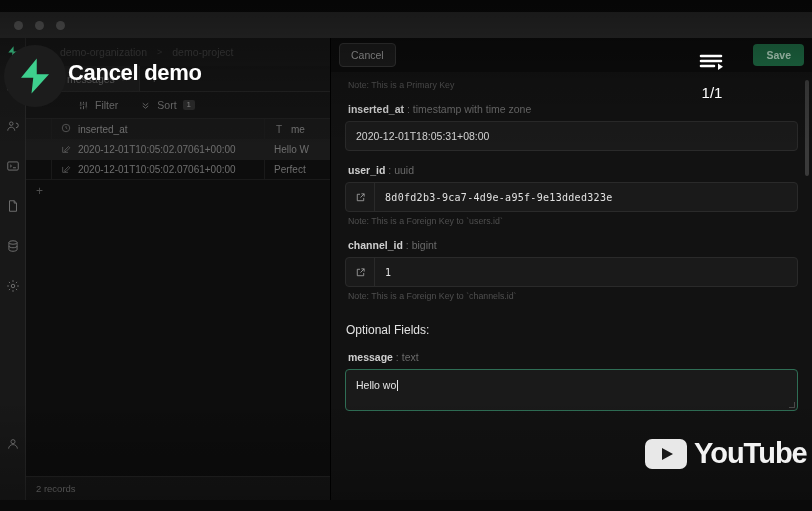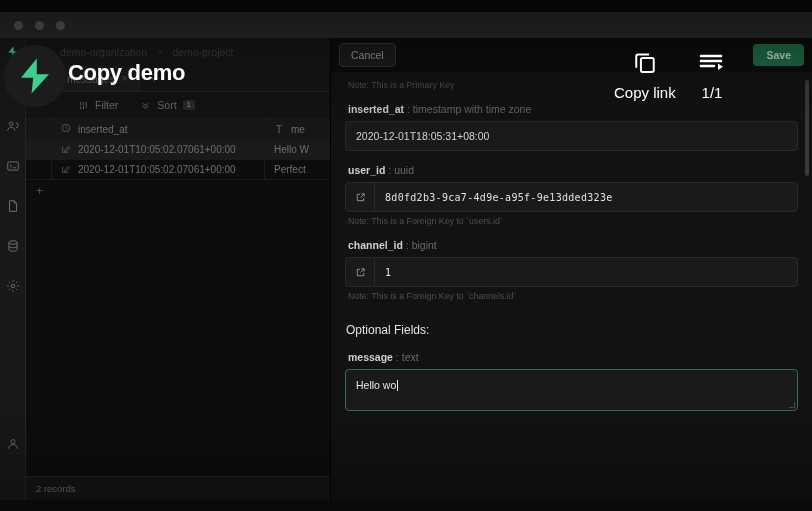--- a/index.html
+++ b/index.html
@@ -440,37 +440,34 @@
   </div>
 
   <div class="vignette"></div>
 
   <div class="logo-overlay">
     <svg viewBox="0 0 24 24">
       <path d="M13 2 L4 13 h7 l-1 9 L20 11 h-7 z" fill="#3ecf8e"></path>
     </svg>
   </div>
 
-  <div class="title-overlay">Copy demo</div>
-
-  <div class="copy-overlay">
-    <span>
-      <svg viewBox="0 0 24 24" fill="none" stroke="#ffffff" stroke-width="1.7">
-        <rect x="8.5" y="8.5" width="11" height="12" rx="1.5"></rect>
-        <path d="M15.5 5.5H6a1.5 1.5 0 00-1.5 1.5v10"></path>
-      </svg>
-    </span>
-    <span class="cl">Copy link</span>
-  </div>
+  <div class="title-overlay">Cancel demo</div>
+
 
   <div class="queue-overlay">
     <span>
       <svg viewBox="0 0 26 22" fill="none">
         <path d="M2 4h20M2 9h20M2 14h13" stroke="#ffffff" stroke-width="2.6" stroke-linecap="round"></path>
         <path d="M19 11.5l5 3.2-5 3.2z" fill="#ffffff"></path>
       </svg>
     </span>
     <span class="qn">1/1</span>
   </div>
 
+  <div class="yt-overlay">
+    <span class="yt-play">
+        <span class="tri"></span>
+      </span>
+    <span class="yt-word">YouTube</span>
+  </div>
 
   <div class="bottom-bar"></div>
 </div>
 
 </body></html>

